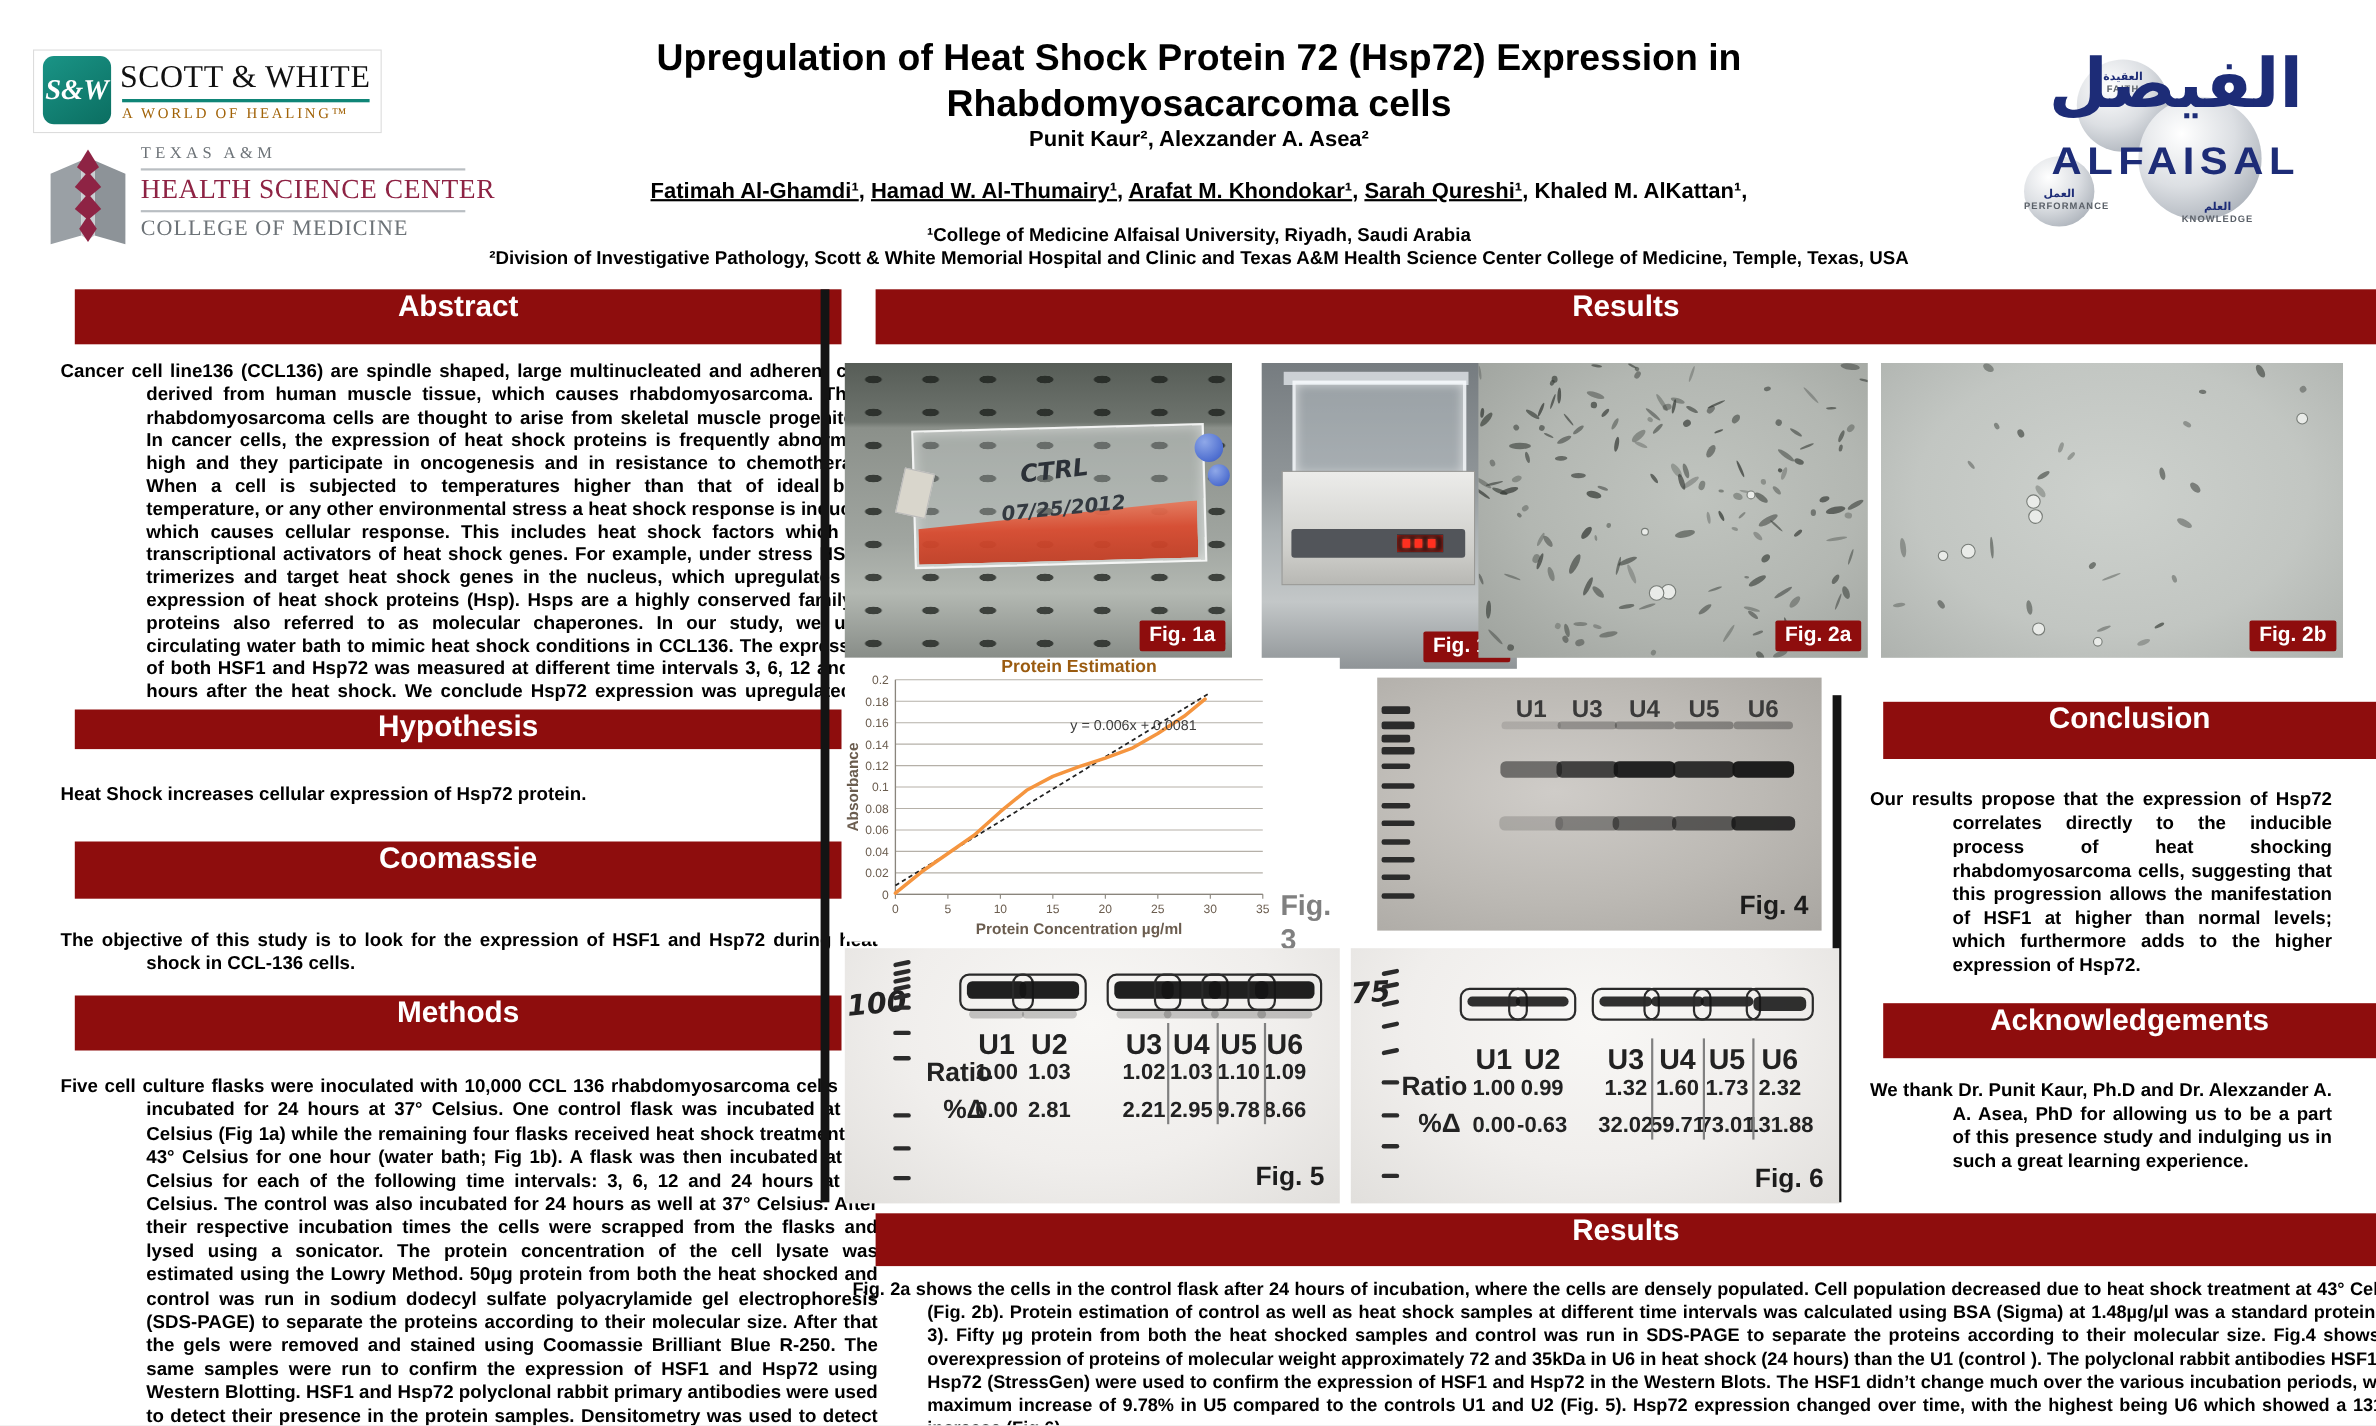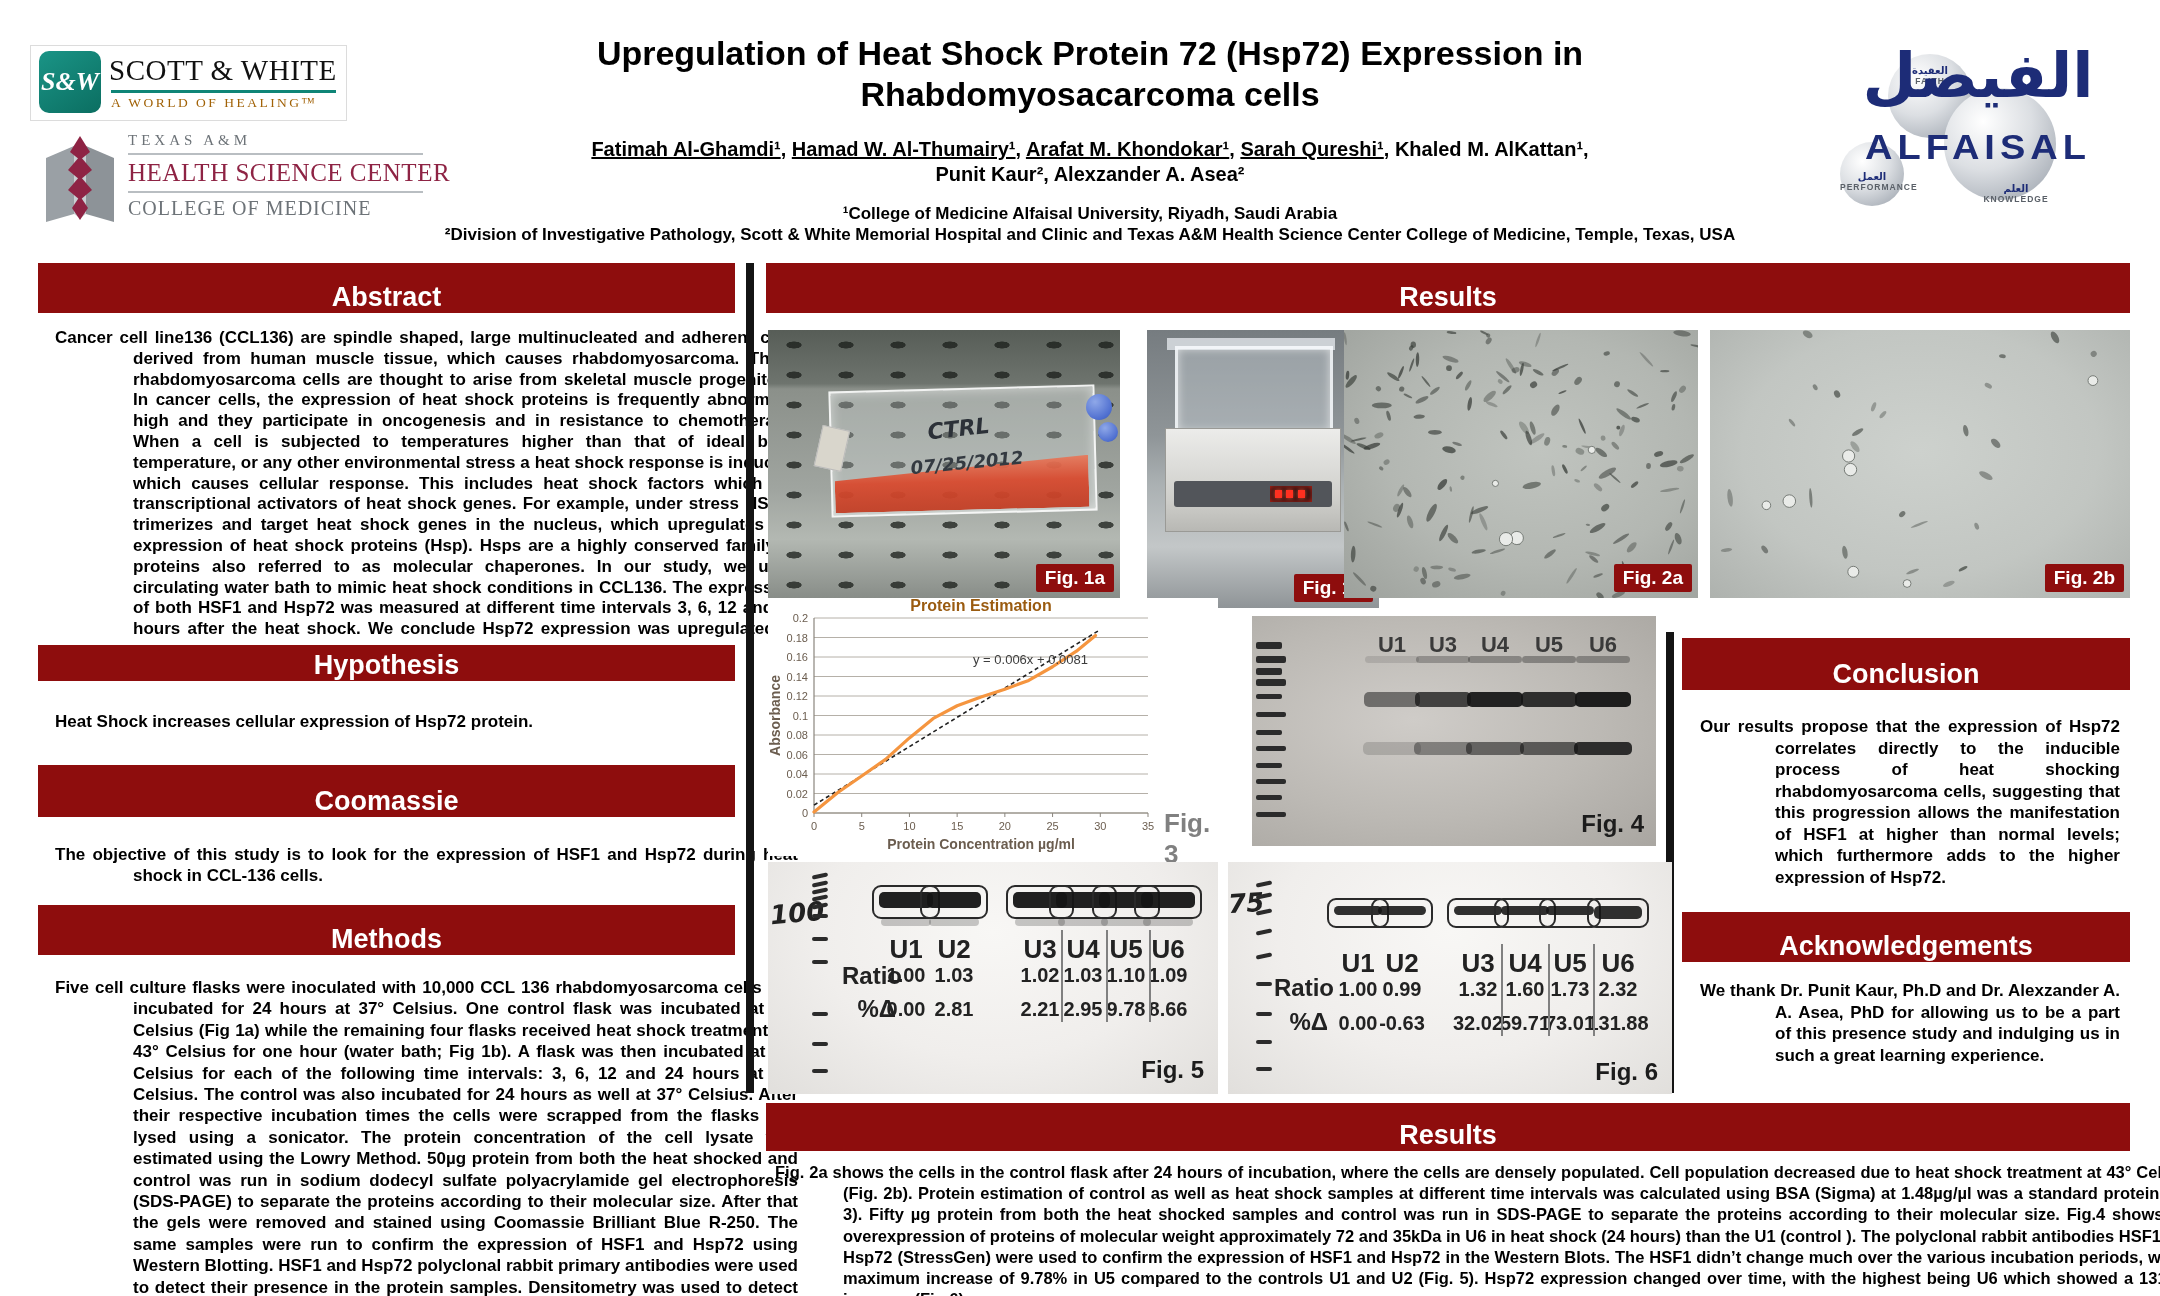--- a/index.html
+++ b/index.html
@@ -35,21 +35,21 @@
   .alf-box{left:1810px;top:4px;width:340px;height:212px;}
   .sphere{position:absolute;border-radius:50%;background:radial-gradient(circle at 35% 30%,#ffffff 0%,#dcdfe3 45%,#aeb4bc 80%,#979ea7 100%);}
   .sph-lbl{position:absolute;text-align:center;color:#1d2c77;font-weight:700;line-height:10px;}
   .sph-lbl .ar{font-family:"DejaVu Sans",sans-serif;font-size:10px;display:block;}
   .sph-lbl .en{font-family:"Liberation Sans",sans-serif;font-size:8.5px;color:#5a6068;letter-spacing:1px;display:block;}
   .alf-ar{position:absolute;left:0;top:40px;width:336px;text-align:center;direction:rtl;
           font-family:"DejaVu Sans",sans-serif;font-weight:700;font-size:62px;color:#1d2c77;line-height:64px;}
   .alf-la{position:absolute;left:0;top:122px;width:336px;text-align:center;font-weight:700;font-size:38px;
           color:#1d2c77;letter-spacing:5px;transform:scaleY(.92);}
   
-  .bar{background:#8e0d0d;color:#fff;font-weight:700;font-size:27px;display:flex;align-items:flex-end;justify-content:center;}
+  .bar{background:#8e0d0d;color:#fff;font-weight:700;font-size:27px;display:flex;align-items:flex-start;justify-content:center;margin-left:30px;}
   
   .para{font-weight:700;font-size:17px;line-height:20.8px;text-align:justify;}
   .hang{padding-left:78px;text-indent:-78px;}
   .divider{background:#141414;}
   
   .photo{overflow:hidden;}
   .figchip{position:absolute;right:6px;bottom:6px;background:#8e0d0d;color:#fff;font-weight:700;
            font-size:19px;padding:3px 9px;border-radius:2px;}
   .p1a{background:
        radial-gradient(ellipse 13px 6px at 26px 15px, rgba(25,29,25,.75) 55%, transparent 62%),
@@ -123,22 +123,22 @@
       <div class="tam-hr"></div>
       <div class="tam-l2">HEALTH SCIENCE CENTER</div>
       <div class="tam-hr"></div>
       <div class="tam-l3">COLLEGE OF MEDICINE</div>
     </div>
   </div>
 
   <div class="hdr-center">
     <div class="title">Upregulation of Heat Shock Protein 72 (Hsp72) Expression in</div>
     <div class="title">Rhabdomyosacarcoma cells</div>
+    <div class="authors" id="authors-line2" style="margin-top:0;"><span>Punit Kaur²</span>, <span>Alexzander A. Asea²</span></div>
     <div class="authors" id="authors-line1"><span class="u">Fatimah Al-Ghamdi¹</span>, <span class="u">Hamad W. Al-Thumairy¹</span>, <span class="u">Arafat M. Khondokar¹</span>, <span class="u">Sarah Qureshi¹</span>, <span>Khaled M. AlKattan¹</span>,</div>
-    <div class="authors" id="authors-line2" style="margin-top:0;"><span>Punit Kaur²</span>, <span>Alexzander A. Asea²</span></div>
     <div class="affil affil1">¹College of Medicine Alfaisal University, Riyadh, Saudi Arabia</div>
     <div class="affil">²Division of Investigative Pathology, Scott &amp; White Memorial Hospital and Clinic and Texas A&amp;M Health Science Center College of Medicine, Temple, Texas, USA</div>
   </div>
 
   <div class="abs alf-box" id="alfaisal-logo">
     <div class="alf-ar" style="z-index: 2;">الفيصل</div>
     <div class="alf-la" style="z-index: 2;">ALFAISAL</div>
   <div class="sphere" style="left: 78px; top: 50px; width: 84px; height: 84px; z-index: 0;"></div>
       <div class="sph-lbl" style="left: 78px; top: 62px; width: 84px; z-index: 1;">
         <span class="ar">العقيدة</span>

